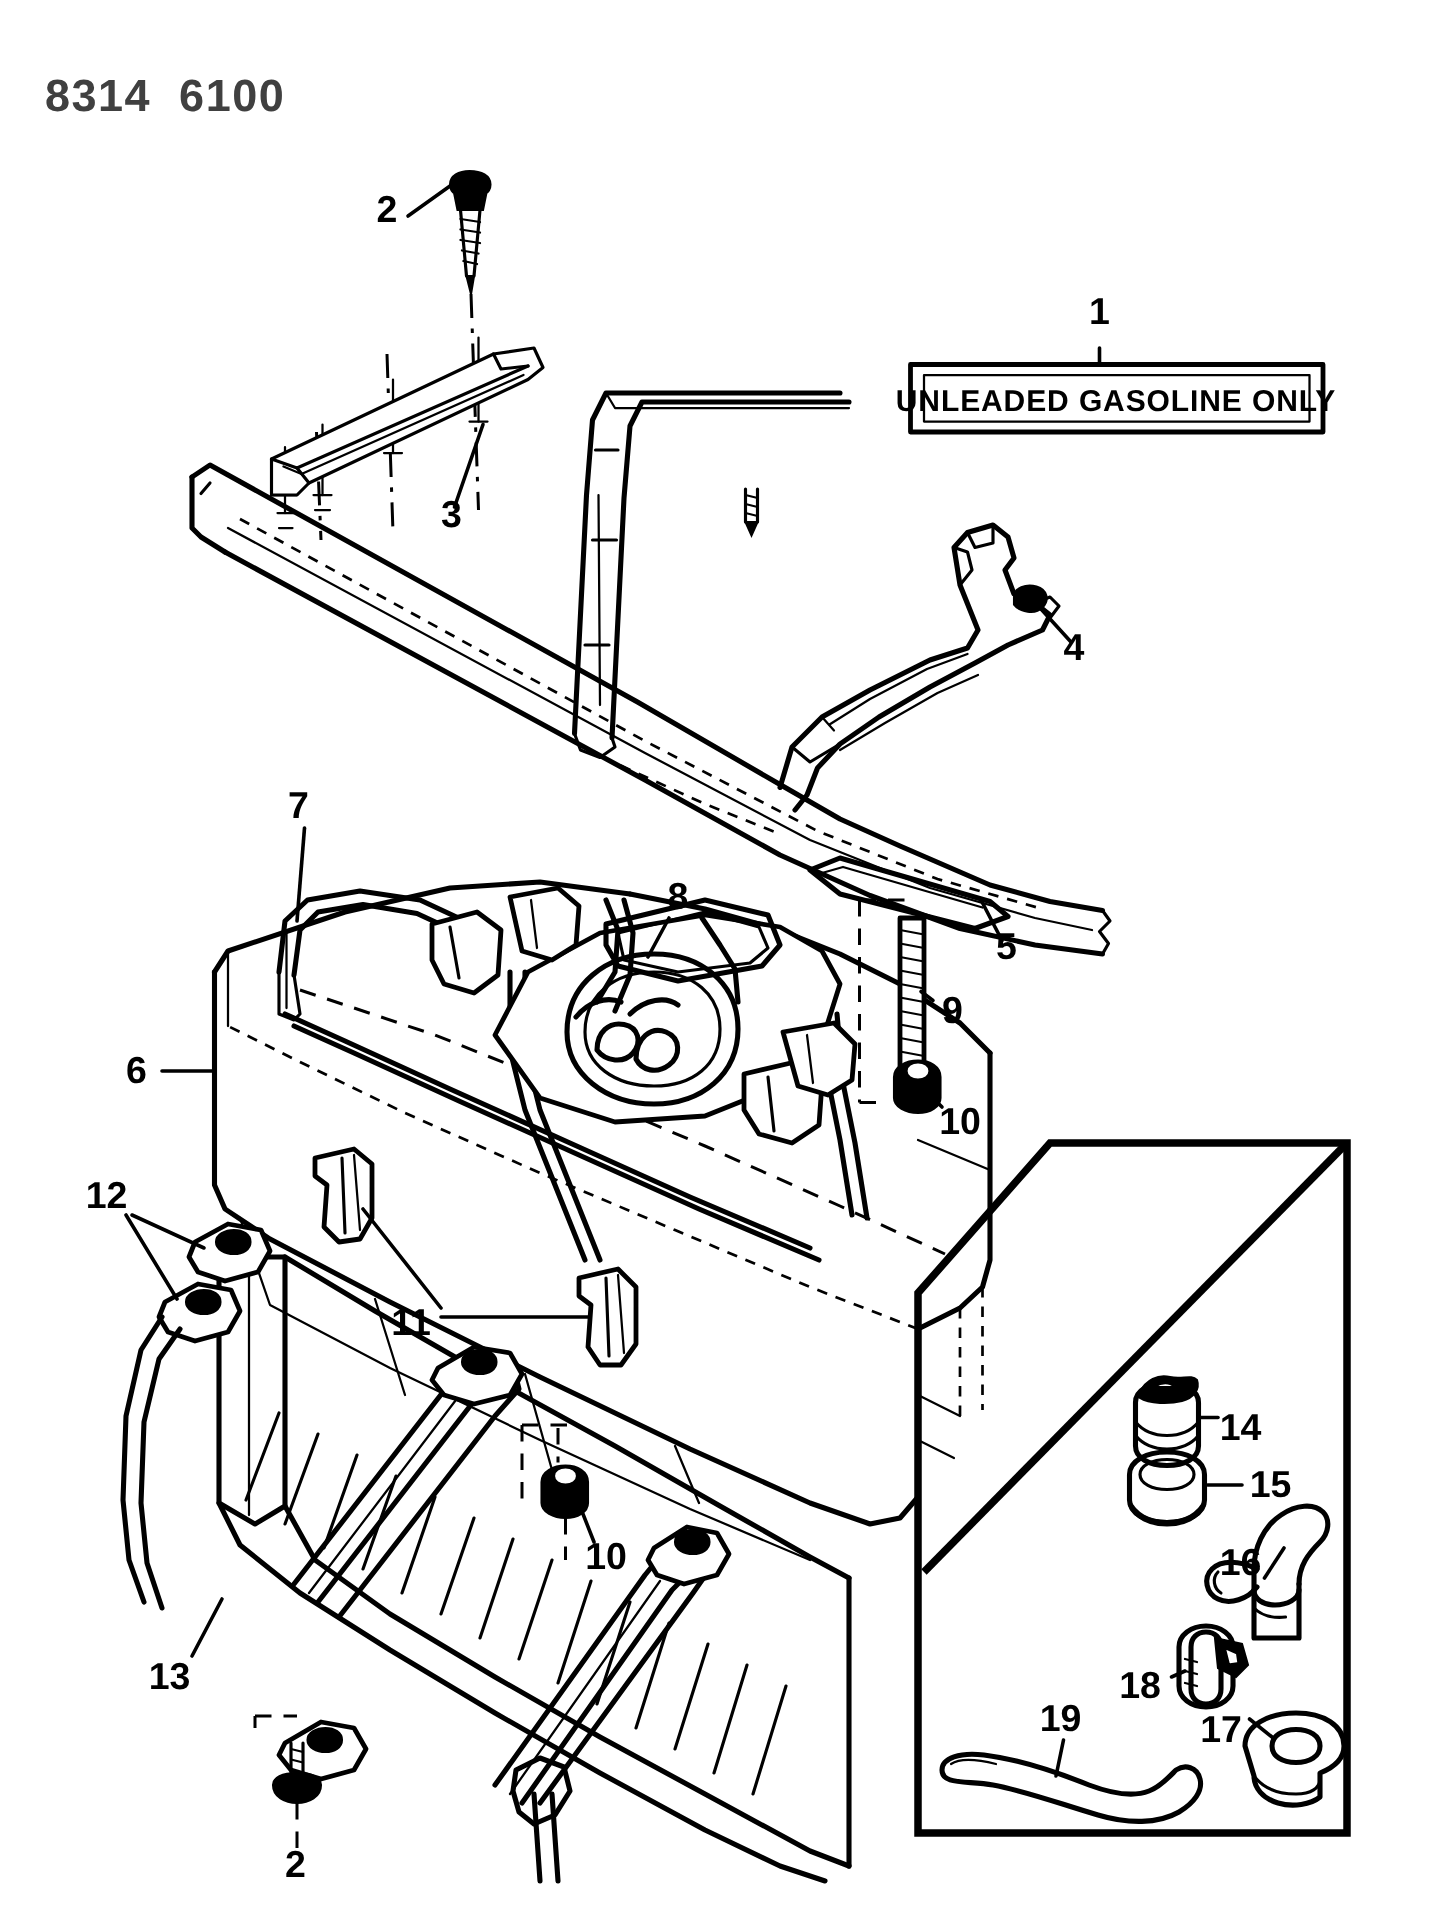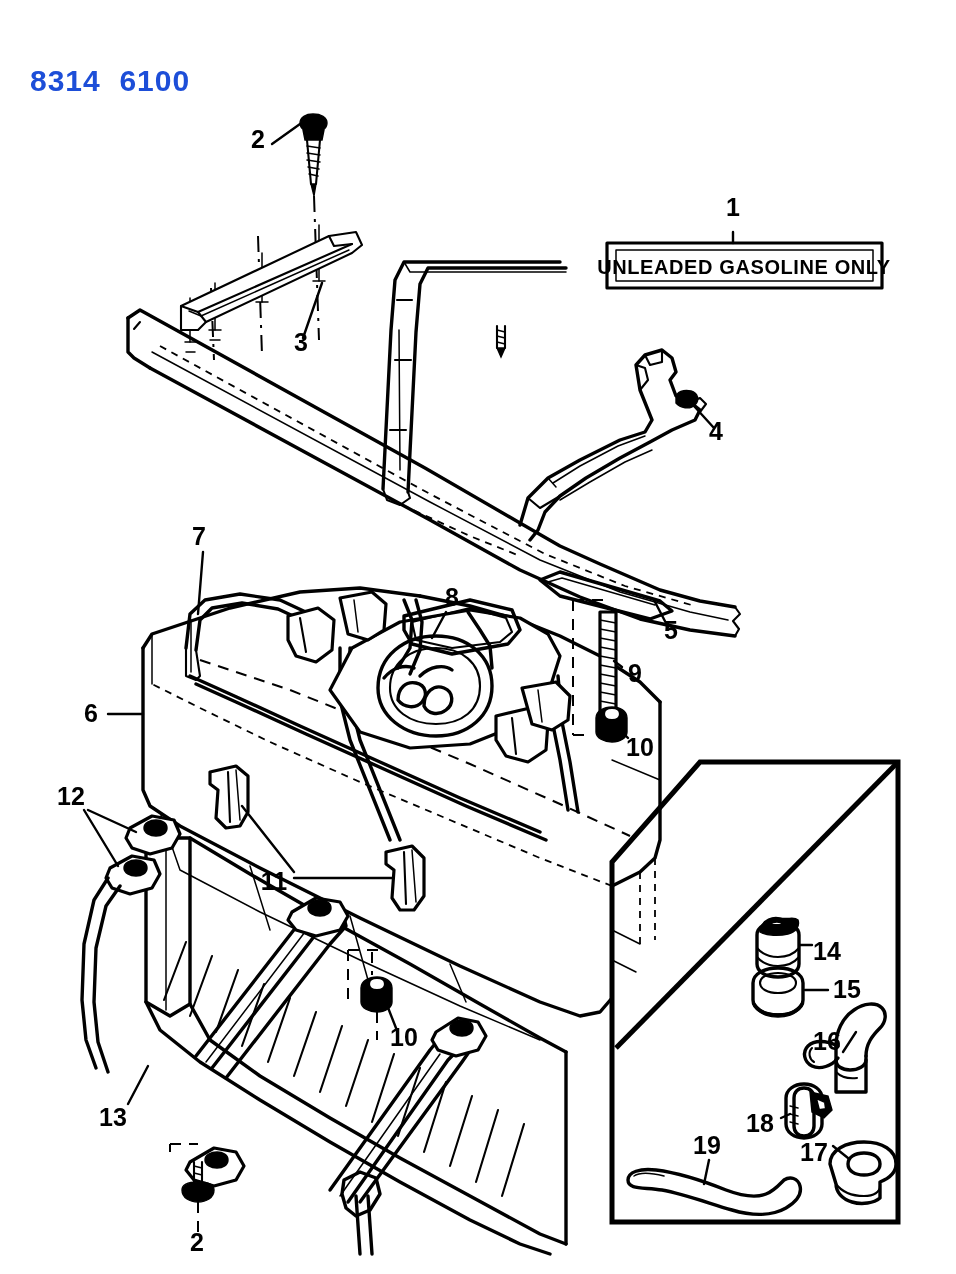--- a/index.html
+++ b/index.html
@@ -22,23 +22,22 @@
     height: 1274px;
   }
   .sheet-header {
     position: absolute;
     top: 48px;
     left: 30px;
     font-family: "Liberation Sans", sans-serif;
     font-size: 30px;
     font-weight: bold;
     letter-spacing: 1px;
-    color: #1d4ed8;
+    color: #404040;
     white-space: pre;
-    margin-top: 16px;
   }
   svg { display: block; }
   .ln   { fill: none; stroke: #000; stroke-width: 2.1; stroke-linecap: round; stroke-linejoin: round; }
   .ln-t { fill: none; stroke: #000; stroke-width: 1.5; stroke-linecap: round; stroke-linejoin: round; }
   .ln-h { fill: none; stroke: #000; stroke-width: 3.4; stroke-linecap: round; stroke-linejoin: round; }
   .ln-xh{ fill: none; stroke: #000; stroke-width: 5.0; stroke-linecap: butt; stroke-linejoin: miter; }
   .dash { fill: none; stroke: #000; stroke-width: 2.0; stroke-dasharray: 11 8; stroke-linecap: butt; }
   .dashf{ fill: none; stroke: #000; stroke-width: 1.8; stroke-dasharray: 7 6; stroke-linecap: butt; }
   .dashd{ fill: none; stroke: #000; stroke-width: 2.0; stroke-dasharray: 16 7 3 7; stroke-linecap: butt; }
   .leader { fill: none; stroke: #000; stroke-width: 2.4; stroke-linecap: round; }

